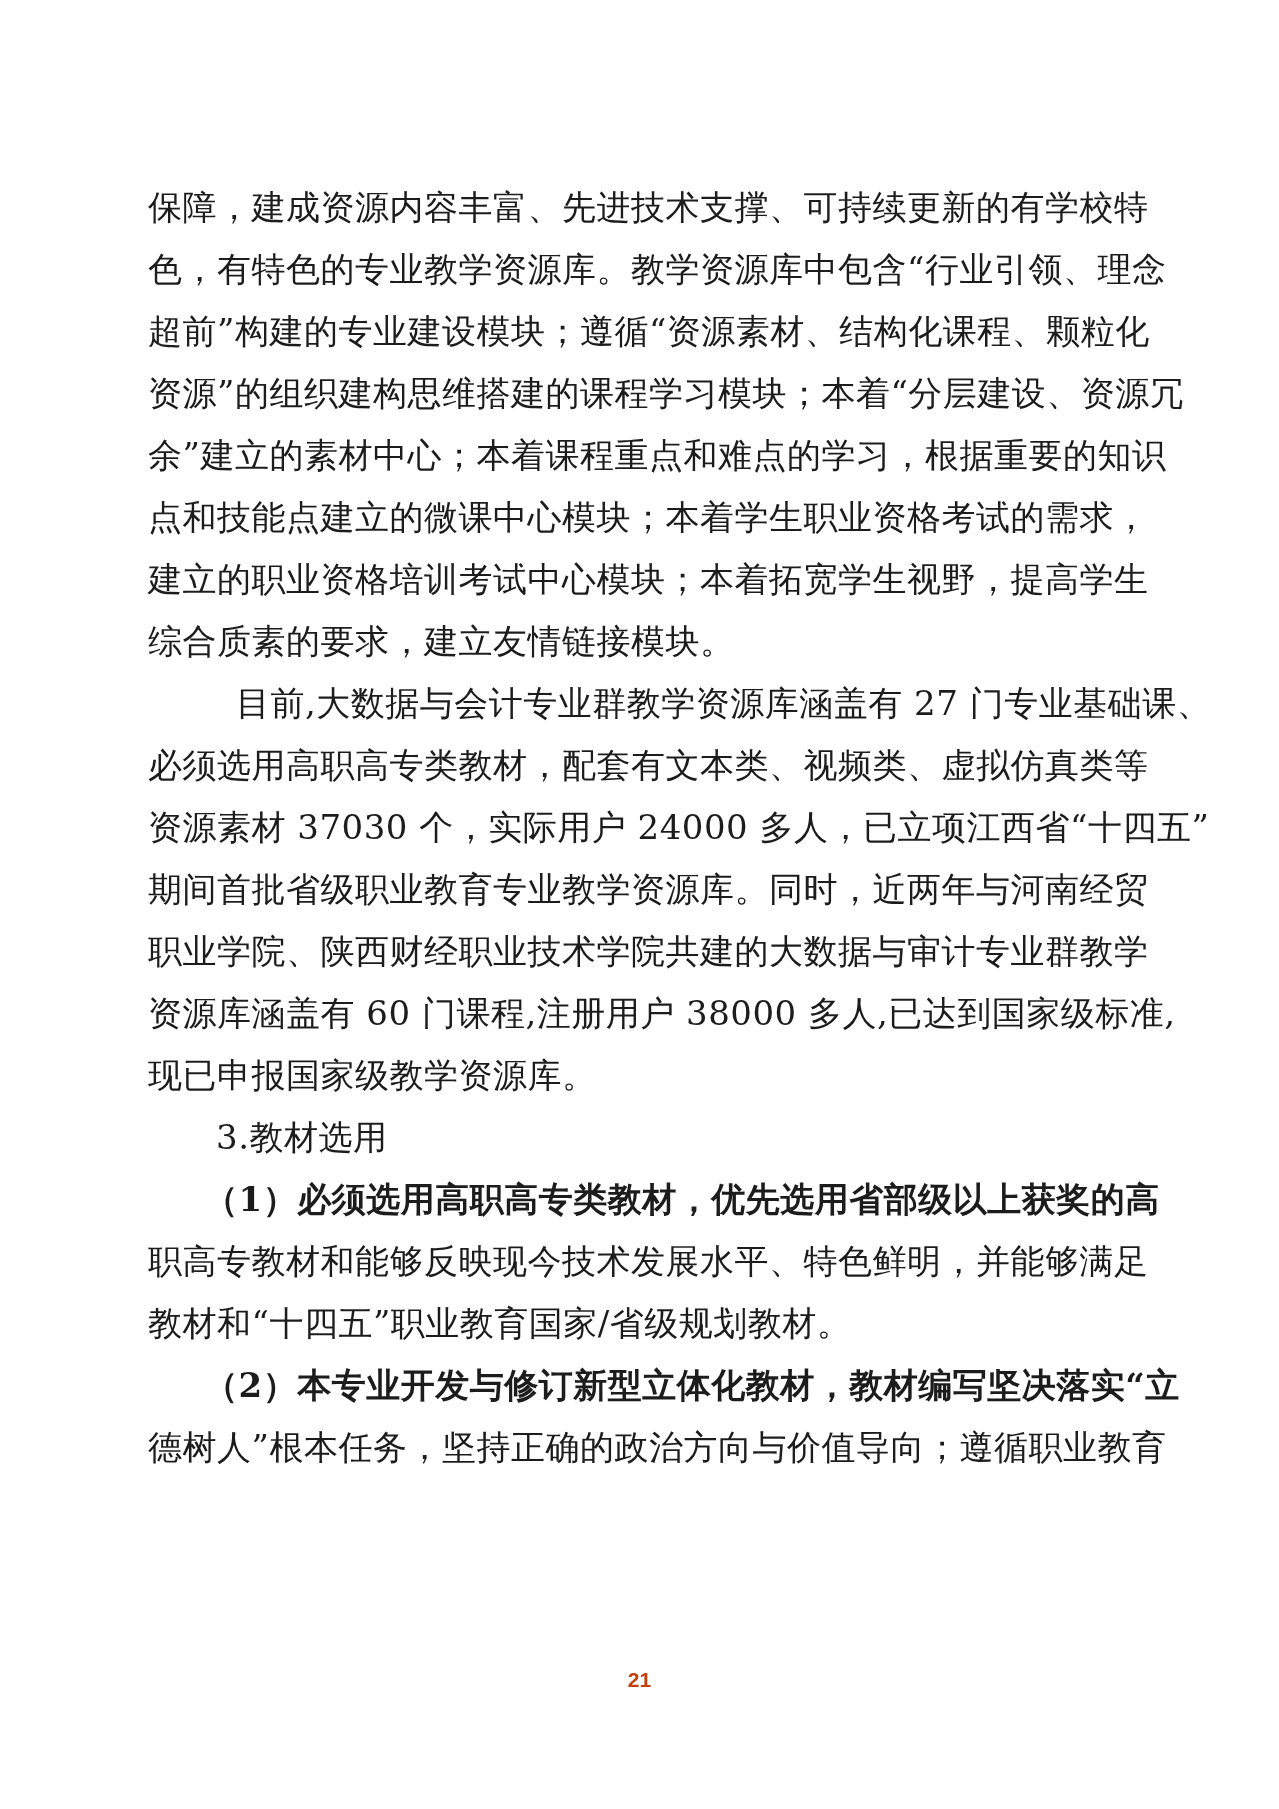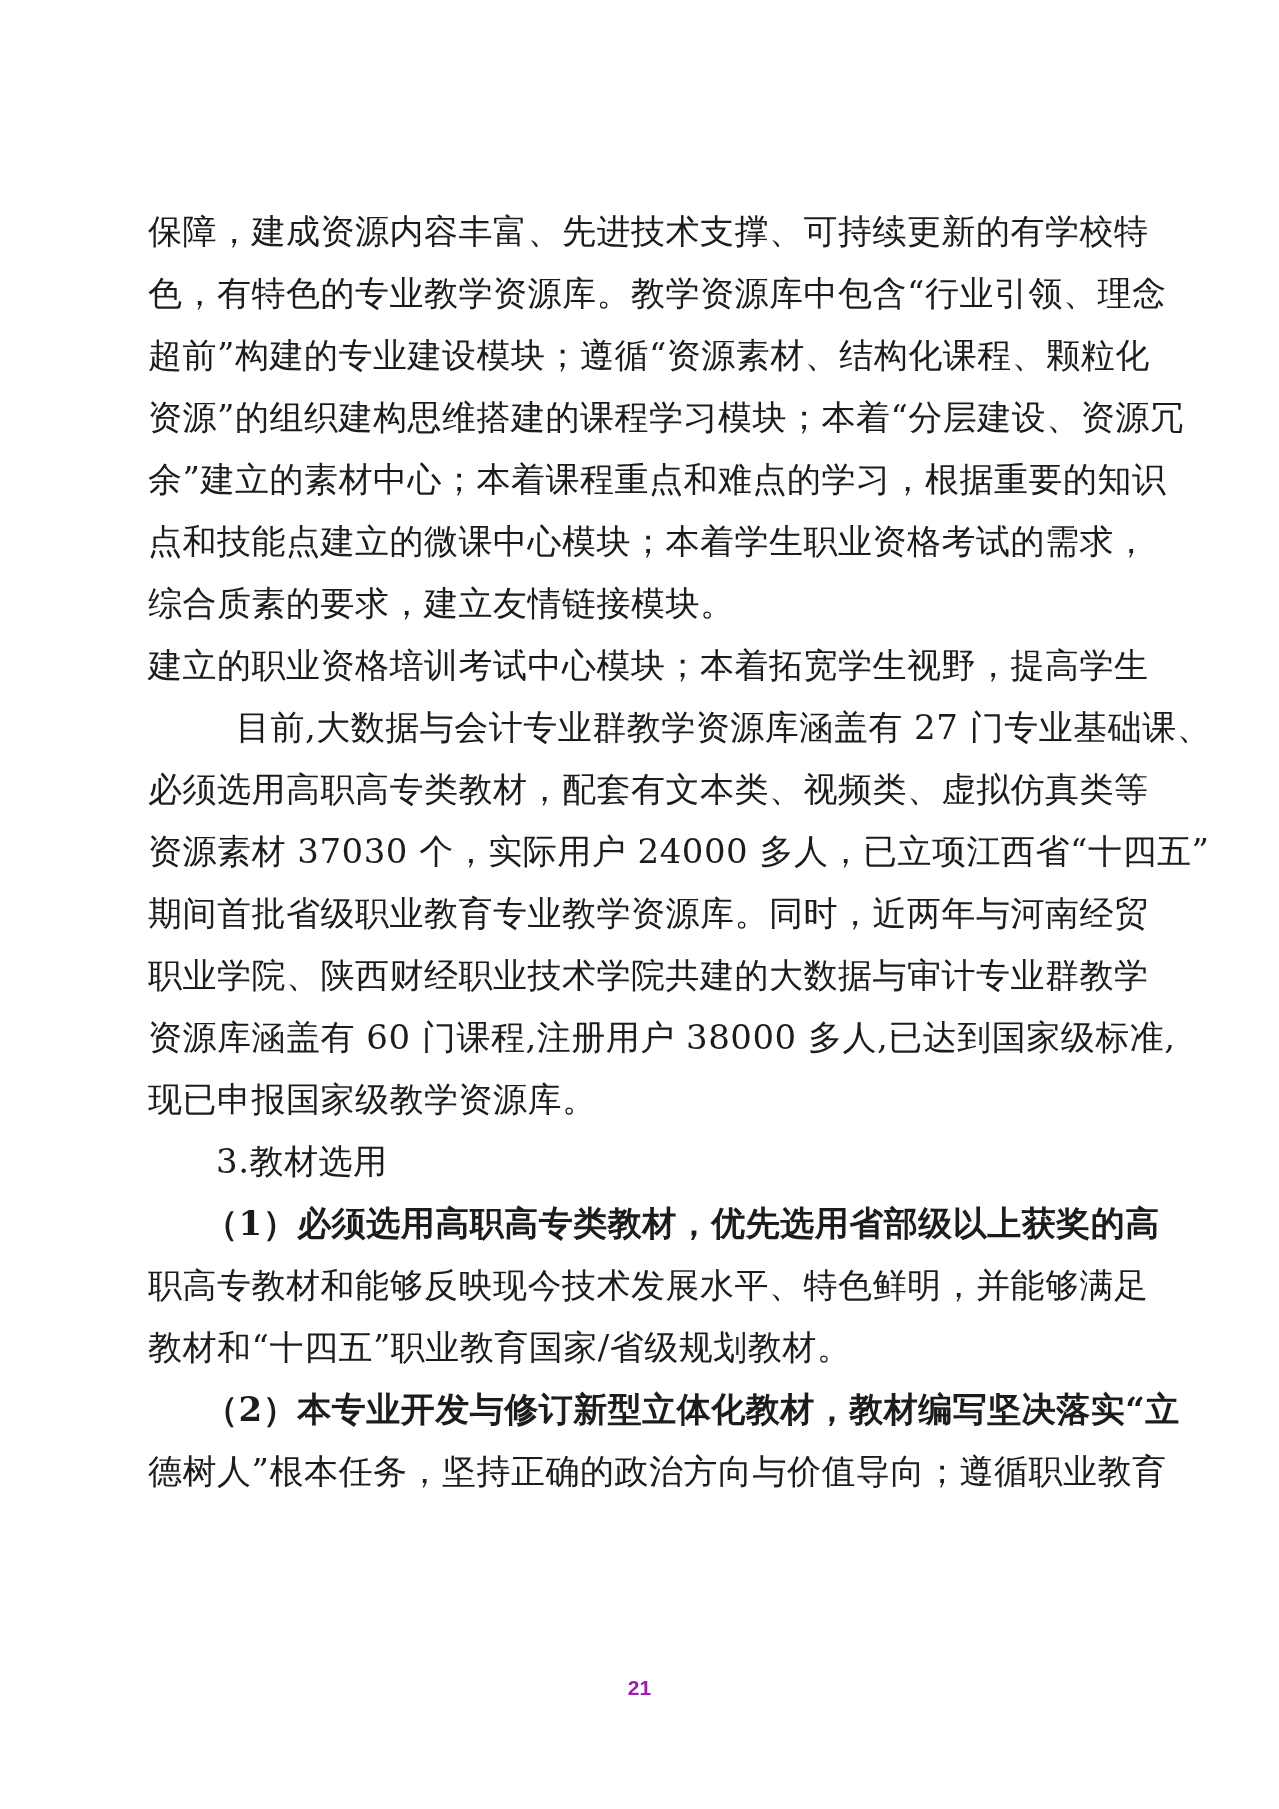--- a/index.html
+++ b/index.html
@@ -12,21 +12,21 @@
     width: 1279px;
     height: 1809px;
     background: #ffffff;
     overflow: hidden;
     font-family: "DejaVu Serif", "Liberation Serif", serif;
     color: #1c1c1c;
   }
   .content {
     position: absolute;
     left: 148px;
-    top: 200px;
+    top: 176px;
     width: 990px;
   }
   .line {
     font-size: 34px;
     line-height: 62px;
     height: 62px;
     white-space: nowrap;
     text-align: justify;
     text-align-last: justify;
     letter-spacing: 0.5px;
@@ -42,37 +42,36 @@
     left: 0;
     width: 100%;
     top: 1668px;
     text-align: center;
   }
   .page-number {
     display: inline-block;
     font-family: "Liberation Sans", sans-serif;
     font-weight: 600;
     font-size: 21px;
-    color: #a21caf;
-    margin-top: 8px;
+    color: #c2410c;
   }
 </style>
 </head>
 <body>
 
 <div class="page">
   <div class="content">
     <div class="line">保障，建成资源内容丰富、先进技术支撑、可持续更新的有学校特</div>
     <div class="line">色，有特色的专业教学资源库。教学资源库中包含“行业引领、理念</div>
     <div class="line">超前”构建的专业建设模块；遵循“资源素材、结构化课程、颗粒化</div>
     <div class="line">资源”的组织建构思维搭建的课程学习模块；本着“分层建设、资源冗</div>
     <div class="line">余”建立的素材中心；本着课程重点和难点的学习，根据重要的知识</div>
     <div class="line">点和技能点建立的微课中心模块；本着学生职业资格考试的需求，</div>
+    <div class="line">建立的职业资格培训考试中心模块；本着拓宽学生视野，提高学生</div>
     <div class="line para-end">综合质素的要求，建立友情链接模块。</div>
-    <div class="line">建立的职业资格培训考试中心模块；本着拓宽学生视野，提高学生</div>
     <div class="line indent-lg">目前,大数据与会计专业群教学资源库涵盖有 27 门专业基础课、</div>
     <div class="line">必须选用高职高专类教材，配套有文本类、视频类、虚拟仿真类等</div>
     <div class="line">资源素材 37030 个，实际用户 24000 多人，已立项江西省“十四五”</div>
     <div class="line">期间首批省级职业教育专业教学资源库。同时，近两年与河南经贸</div>
     <div class="line">职业学院、陕西财经职业技术学院共建的大数据与审计专业群教学</div>
     <div class="line">资源库涵盖有 60 门课程,注册用户 38000 多人,已达到国家级标准,</div>
     <div class="line para-end">现已申报国家级教学资源库。</div>
     <div class="line para-end indent-md">3.教材选用</div>
     <div class="line indent-sm">（1）必须选用高职高专类教材，优先选用省部级以上获奖的高</div>
     <div class="line">职高专教材和能够反映现今技术发展水平、特色鲜明，并能够满足</div>

